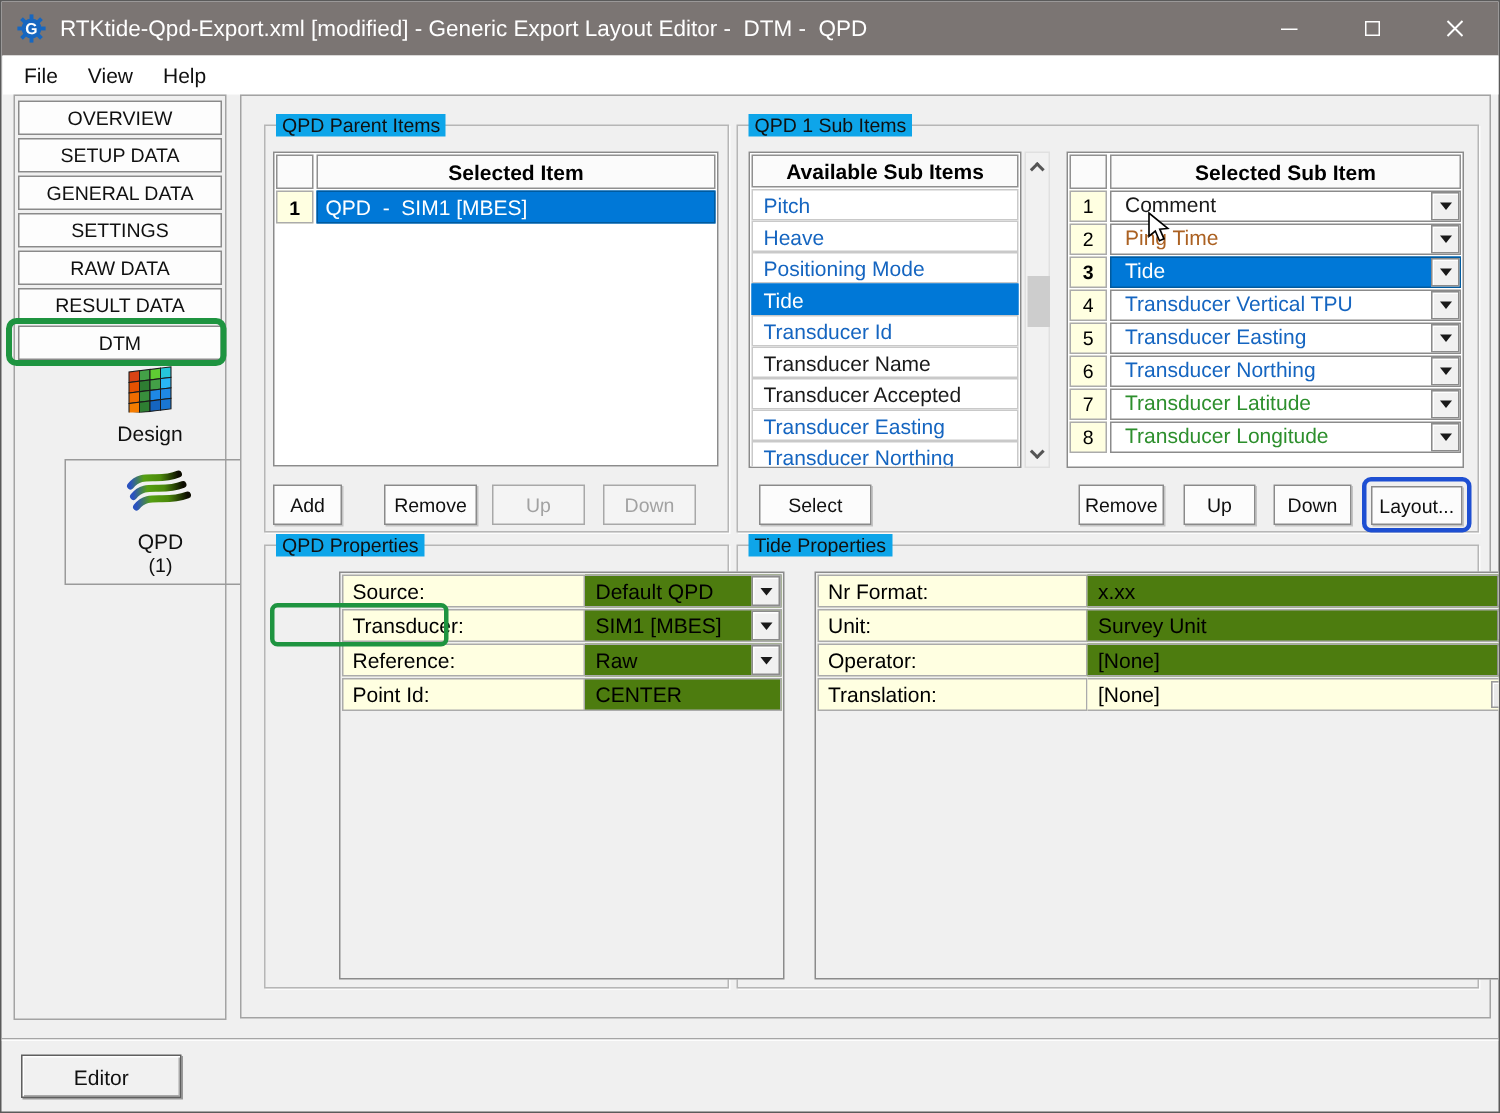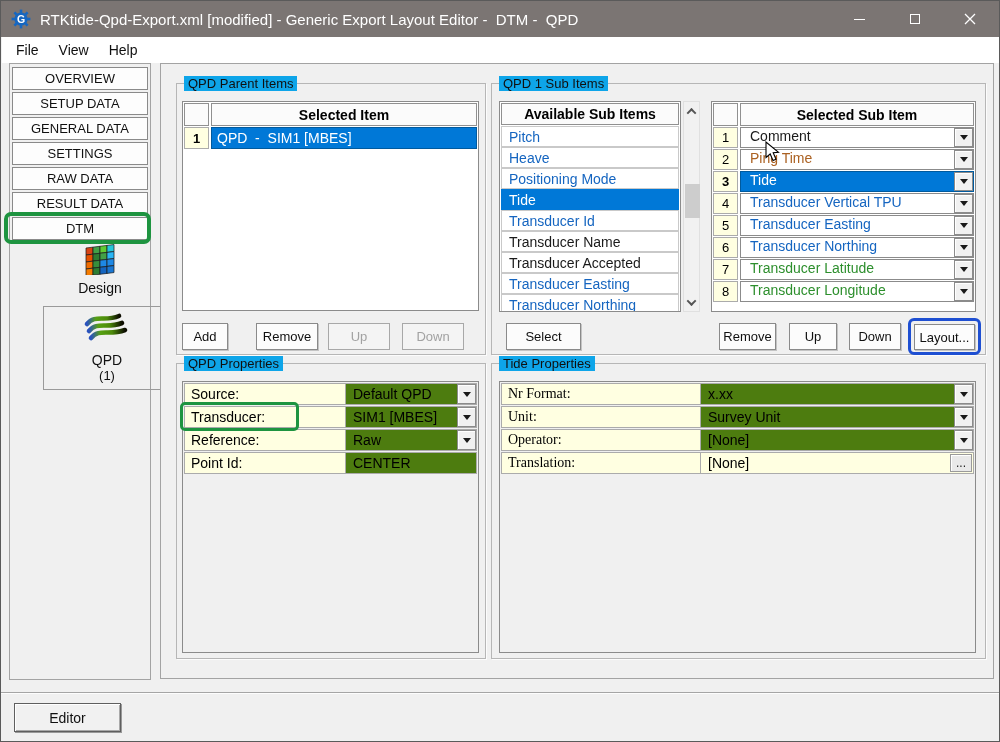--- a/index.html
+++ b/index.html
@@ -86,27 +86,27 @@
   #btn-down2{left:848px;top:322px;width:52px;}
   #btn-layout{left:913px;top:323px;width:61px;height:26px;}
 
   
   .ann{position:absolute;pointer-events:none;z-index:8;}
   #ann-dtm{left:3px;top:211px;width:147px;height:32px;border:4px solid #1e9440;border-radius:7px;}
   #ann-transducer{left:179px;top:401px;width:119px;height:29px;border:3px solid #1e9440;border-radius:5px;}
   #ann-layout{left:907px;top:317px;width:73px;height:37px;border:3px solid #1e4fd2;border-radius:6px;}
 
   
-  .props{position:absolute;background:#f0f0f0;border:1px solid #8b8b8b;padding:1px;}
+  .props{position:absolute;background:#f0f0f0;border:1px solid #8b8b8b;padding:1px;margin-left:44px;}
   #qpd-props{left:181px;top:380px;width:297px;height:272px;}
   #tide-props{left:498px;top:380px;width:477px;height:272px;}
   .krow{display:flex;height:22px;margin-bottom:1px;}
   .klabel{background:#ffffe1;border:1px solid #ababab;padding-left:6px;display:flex;align-items:center;font-size:14px;color:#000;}
   #qpd-props .klabel{width:162px;}
-  #tide-props .klabel{width:200px;font-family:Liberation Serif, serif;}
+  #tide-props .klabel{width:180px;}
   .kvalue{flex:1;background:#4d7c0f;border:1px solid #ababab;border-left:none;display:flex;align-items:center;padding-left:7px;font-size:14px;position:relative;color:#000;}
   .kvalue.yellow{background:#ffffe1;}
   .ellipsis-btn{position:absolute;right:1px;top:1px;bottom:1px;width:22px;background:#e9e9e9;border:1px solid #9a9a9a;display:flex;align-items:center;justify-content:center;font-size:12px;color:#222;box-shadow:inset 1px 1px 0 #fff;}
 
   
   .footer-sep{position:absolute;left:0;top:691px;width:100%;height:2px;border-top:1px solid #a5a5a5;border-bottom:1px solid #fdfdfd;}
   .close-btn{position:absolute;left:13px;top:702px;width:107px;height:29px;background:#f1f1f1;border:1px solid #5f5f5f;box-shadow:inset 1px 1px 0 #ffffff,inset -1px -1px 0 #a9a9a9,1px 1px 0 #999;font-size:14px;display:flex;align-items:center;justify-content:center;color:#101010;}
 
   .cursor{position:absolute;left:764px;top:140px;z-index:20;pointer-events:none;}
 </style>

